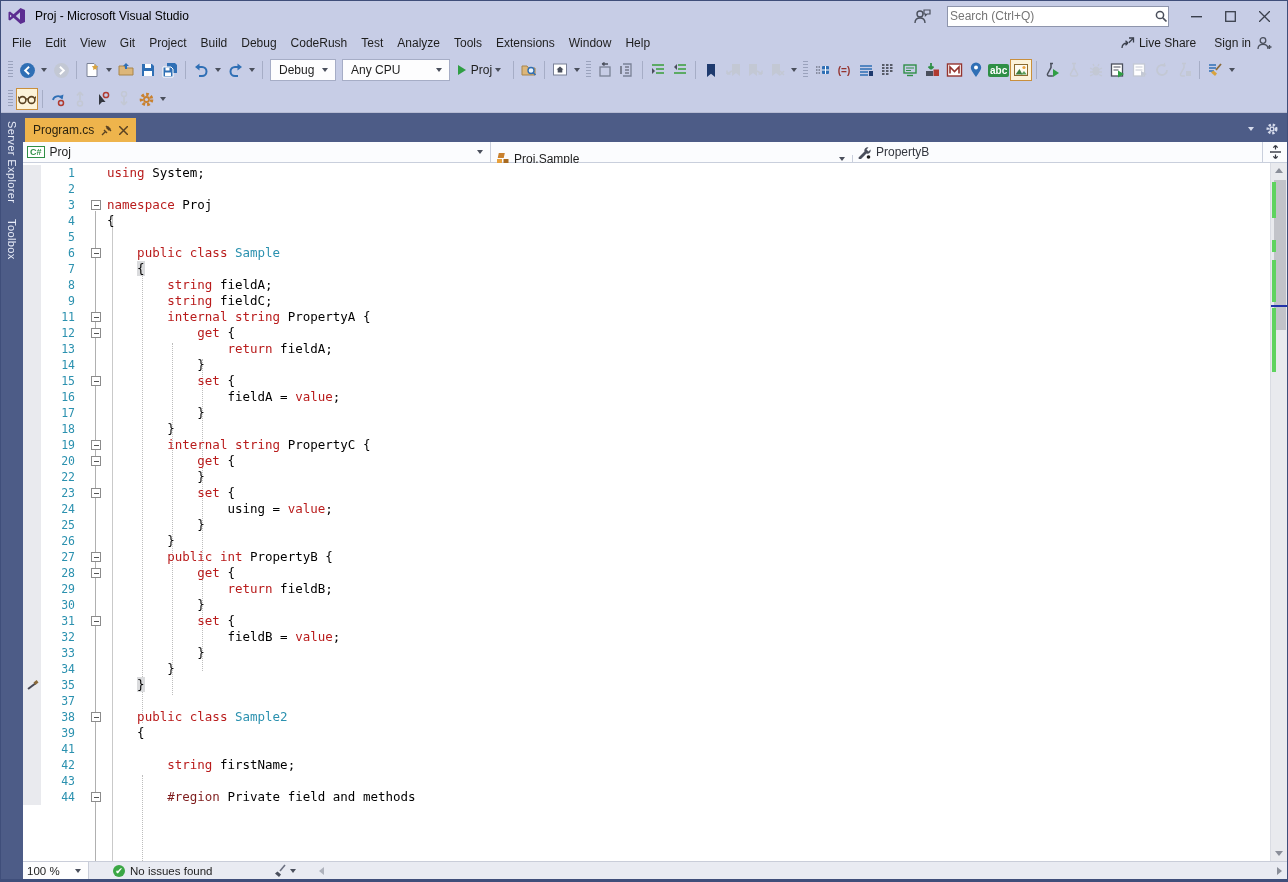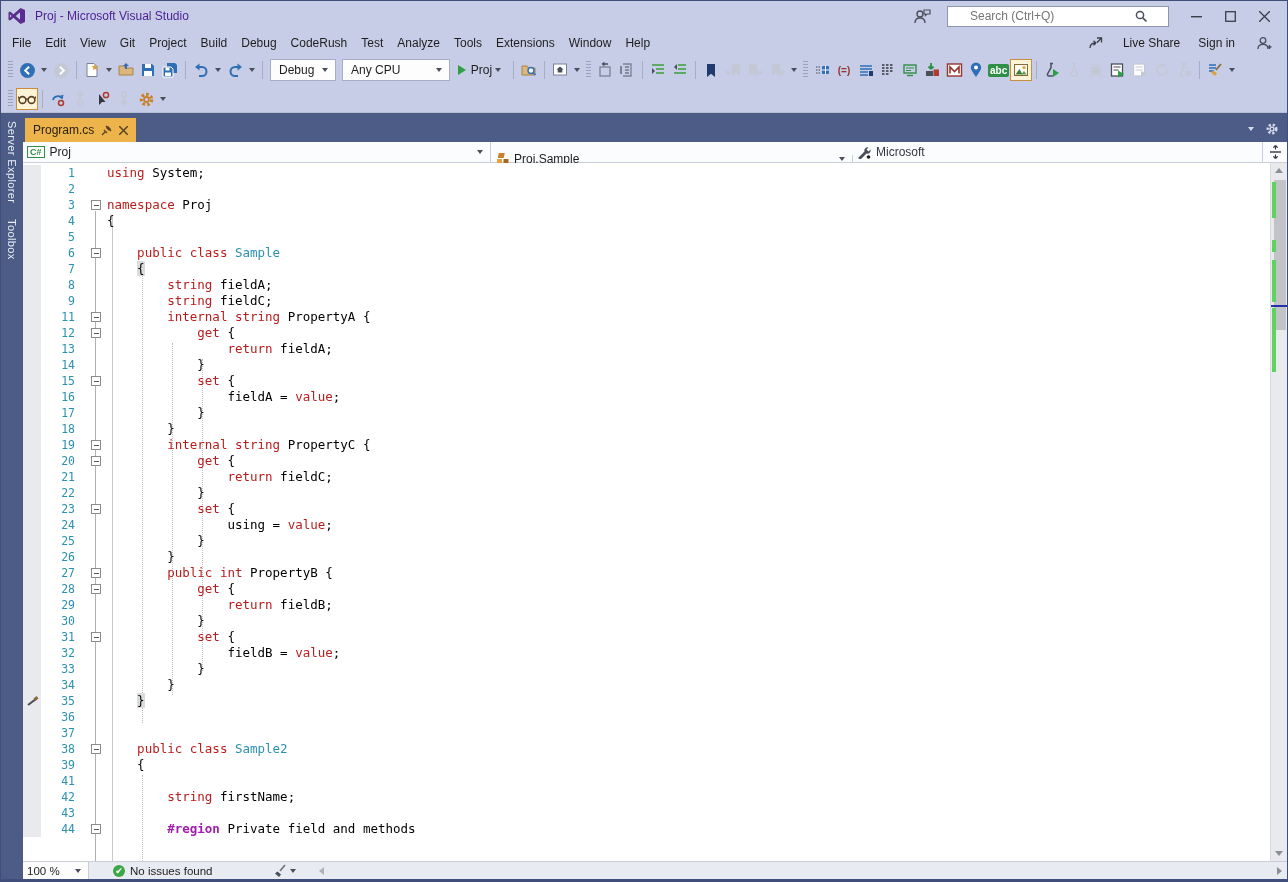--- a/index.html
+++ b/index.html
@@ -2,31 +2,31 @@
 <html><head>
 <meta charset="utf-8">
 <style>
   html,body{margin:0;padding:0;background:#8893AC;}
   *{box-sizing:border-box;}
   .window{width:1288px;height:882px;border:1px solid #3F4E7A;border-bottom:3px solid #3F4E7A;
     display:flex;flex-direction:column;background:#C7CDE6;
     font-family:"Liberation Sans",sans-serif;font-size:12px;color:#1E1E1E;overflow:hidden;}
   
   .titlebar{height:30px;display:flex;align-items:center;padding:0 6px;flex:none;}
-  .win-title{margin-left:8px;color:#4c1d95;}
+  .win-title{margin-left:8px;color:#000000;}
   .tb-spacer{flex:1;}
-  .searchbox{width:222px;height:21px;background:#fff;border:1px solid #8E95AC;display:flex;align-items:center;padding:0 20px;margin:0 10px;}
+  .searchbox{width:222px;height:21px;background:#fff;border:1px solid #8E95AC;display:flex;align-items:center;padding:0 0;margin:0 10px;}
   .searchbox input{flex:1;border:none;outline:none;font:12px "Liberation Sans",sans-serif;color:#444;background:transparent;}
   .winbtn{width:34px;height:24px;display:flex;align-items:center;justify-content:center;color:#3A3F4C;}
   
   .menubar{height:23px;display:flex;align-items:center;padding:0 4px;flex:none;}
   .menu-item{padding:3px 7px;cursor:default;}
   .menu-right{margin-left:auto;display:flex;align-items:center;gap:14px;padding-right:10px;}
   .menu-right .lbl{margin-left:4px;}
-  .mr-btn{display:flex;align-items:center;gap:16px;}
+  .mr-btn{display:flex;align-items:center;}
   
   .toolbar{display:flex;align-items:center;padding:0 4px;flex:none;}
   .toolbar1{height:32px;}
   .toolbar2{height:27px;border-bottom:1px solid #B6BCD4;}
   .tbtn{min-width:22px;height:22px;display:flex;align-items:center;justify-content:center;border:1px solid transparent;}
   .tbtn.sel{background:#FCF3D9;border:1px solid #C98F3C;}
   .sep{width:1px;height:18px;background:#A6ADC6;margin:0 4px;flex:none;}
   .grip{width:5px;height:18px;margin:0 3px;background:repeating-linear-gradient(180deg,#9AA2BC 0 1px,transparent 1px 3px);flex:none;}
   .dd{width:0;height:0;border-left:3.5px solid transparent;border-right:3.5px solid transparent;border-top:4px solid #4A4F5C;margin:0 3px;}
   .combo{height:22px;background:#FDFDFE;border:1px solid #A6ADC6;display:flex;align-items:center;padding:0 4px;margin:0 3px;}
@@ -55,21 +55,21 @@
   
   .editorwrap{flex:1;position:relative;overflow:hidden;background:#fff;min-height:0;}
   .codelines{position:absolute;left:0;top:2px;right:17px;}
   .line{height:16px;display:flex;align-items:stretch;}
   .lmargin{width:18px;background:#E9EAEE;flex:none;position:relative;}
   .lnum{width:44px;flex:none;text-align:right;padding-right:10px;color:#2B91AF;font:11.5px/16px "DejaVu Sans Mono",monospace;}
   .lfold{width:22px;flex:none;position:relative;}
   .foldbox{position:absolute;left:6px;top:3px;width:10px;height:10px;background:#fff;border:1px solid #8C8C8C;z-index:2;}
   .foldbox::before{content:"";position:absolute;left:2px;top:4px;width:5px;height:1px;background:#555;}
   .lcode{white-space:pre;font:12.5px/16px "DejaVu Sans Mono",monospace;color:#000;z-index:1;}
-  .tk-k{color:#b91c1c;}.tk-p{color:#000;}.tk-t{color:#2B91AF;}.tk-g{color:#a21caf;font-weight:bold;}
+  .tk-k{color:#b91c1c;}.tk-p{color:#000;}.tk-t{color:#2B91AF;}.tk-g{color:#7f1d1d;}
   .tk-hb{background:#DADBDD;color:#000;}
   .guide{position:absolute;width:0;pointer-events:none;}
   .fixmark{position:absolute;left:3px;top:3px;width:11px;height:11px;}
   .fixmark::before{content:"";position:absolute;left:1px;top:5px;width:10px;height:2px;background:#4A4A55;transform:rotate(-38deg);}
   .fixmark::after{content:"";position:absolute;right:-1px;top:1px;width:4px;height:3px;background:#8A6A3A;transform:rotate(-38deg);}
   
   .vscroll{position:absolute;top:0;right:0;bottom:0;width:17px;background:#E9EAEE;border-left:1px solid #DADCE3;}
   .varrow{position:absolute;left:0;right:0;height:15px;display:flex;align-items:center;justify-content:center;}
   .tri-up{width:0;height:0;border-left:4px solid transparent;border-right:4px solid transparent;border-bottom:5px solid #8A8E99;}
   .tri-down{width:0;height:0;border-left:4px solid transparent;border-right:4px solid transparent;border-top:5px solid #8A8E99;}
@@ -523,21 +523,21 @@
           <span class="nval">Proj.Sample</span>
           <span class="dd"></span>
         </div>
         <div class="nav-combo nav-c3">
           <span>
               <svg width="14" height="13" viewBox="0 0 14 13">
                 <path d="M11.5 1.5 a3.2 3.2 0 0 0 -4 4 L2 11 a1.4 1.4 0 0 0 2 2 L9.5 7.5 a3.2 3.2 0 0 0 4 -4 L11.5 5.5 L9.5 3.5 Z" fill="#4A4F5C"></path>
                 <circle cx="11.5" cy="11" r="1.8" fill="#1E1E1E"></circle>
               </svg>
             </span>
-          <span class="nval" style="color:#33363F;">Microsoft</span>
+          <span class="nval" style="color:#33363F;">PropertyB</span>
         </div>
         <div class="nav-split">
             <svg width="13" height="14" viewBox="0 0 13 14">
               <path d="M1 7 h11" stroke="#33363F" stroke-width="1.4"></path>
               <path d="M6.5 0.5 v4 M6.5 4.5 l-2.2 -2.2 M6.5 4.5 l2.2 -2.2" stroke="#33363F" stroke-width="1.2" fill="none" transform="rotate(180 6.5 2.5)"></path>
               <path d="M6.5 9.5 v4 M6.5 13.5 l-2.2 -2.2 M6.5 13.5 l2.2 -2.2" stroke="#33363F" stroke-width="1.2" fill="none"></path>
             </svg>
           </div>
       </div>
 
@@ -666,26 +666,20 @@
             <div class="line">
               <span class="lmargin"></span>
               <span class="lnum">20</span>
               <span class="lfold">
                 <span class="foldbox"></span>
               </span>
               <span class="lcode"><span class="tk-p">            </span><span class="tk-k">get</span><span class="tk-p"> {</span></span>
             </div>
             <div class="line">
               <span class="lmargin"></span>
-              <span class="lnum">21</span>
-              <span class="lfold"></span>
-              <span class="lcode"><span class="tk-p">                </span><span class="tk-k">return</span><span class="tk-p"> fieldC;</span></span>
-            </div>
-            <div class="line">
-              <span class="lmargin"></span>
               <span class="lnum">22</span>
               <span class="lfold"></span>
               <span class="lcode"><span class="tk-p">            }</span></span>
             </div>
             <div class="line">
               <span class="lmargin"></span>
               <span class="lnum">23</span>
               <span class="lfold">
                 <span class="foldbox"></span>
               </span>
@@ -763,26 +757,20 @@
               <span class="lfold"></span>
               <span class="lcode"><span class="tk-p">        }</span></span>
             </div>
             <div class="line">
               <span class="lmargin">
                 <span class="fixmark"></span>
               </span>
               <span class="lnum">35</span>
               <span class="lfold"></span>
               <span class="lcode"><span class="tk-p">    </span><span class="tk-hb">}</span></span>
-            </div>
-            <div class="line">
-              <span class="lmargin"></span>
-              <span class="lnum">36</span>
-              <span class="lfold"></span>
-              <span class="lcode"></span>
             </div>
             <div class="line">
               <span class="lmargin"></span>
               <span class="lnum">37</span>
               <span class="lfold"></span>
               <span class="lcode"></span>
             </div>
             <div class="line">
               <span class="lmargin"></span>
               <span class="lnum">38</span>

